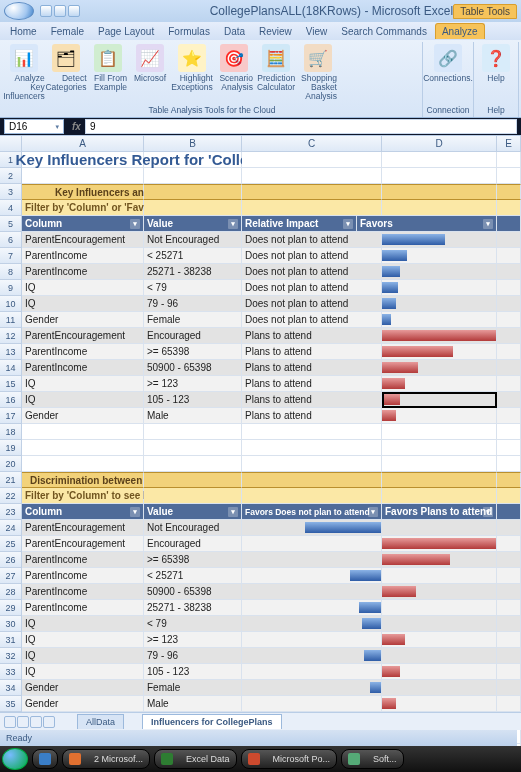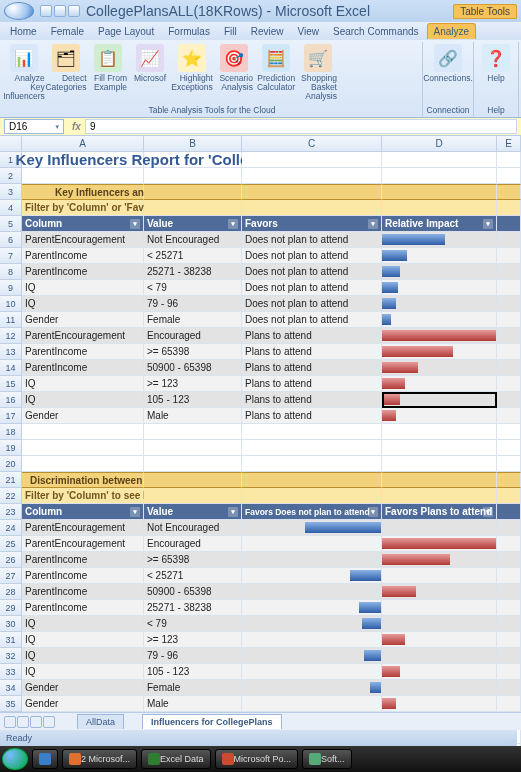--- a/index.html
+++ b/index.html
@@ -3,40 +3,40 @@
 <meta charset="utf-8">
 <style>
   * { box-sizing: border-box; margin: 0; padding: 0; font-family: "Segoe UI", Tahoma, sans-serif; }
   body { width: 521px; height: 772px; background: #fff; overflow: hidden; font-size: 10px; position: relative; }
 
   
   .title-bar { height: 22px; background: linear-gradient(#cde0f7,#bcd4ef); display: flex; align-items: center; padding: 0 4px; color: #3b5a82; }
   .office-btn { width: 30px; height: 18px; background: radial-gradient(circle at 30% 30%, #fff,#a3c7f0 60%,#3a7ec7); border-radius: 50%; border: 1px solid #5d8cc3; margin-right: 6px; }
   .qat { display: flex; gap: 2px; margin-right: 6px;}
   .qat span { width: 12px; height: 12px; background: linear-gradient(#fff,#c0d8f2); border: 1px solid #8ab0d9; border-radius: 2px; }
-  .title-text { flex: 1; text-align: left; font-size: 14px; color: #3b5a82; }
+  .title-text { flex: 1; text-align: right; font-size: 12px; color: #3b5a82; }
   .title-right { background:#f6c35a; border:1px solid #d89e2e; padding:1px 6px; font-size:10px; color:#444; border-radius:2px 2px 0 0;}
 
   
   .menu-tabs { height: 18px; background: linear-gradient(#e6eefb,#d3e1f5); display: flex; align-items: center; font-size: 10px; color: #3b5a82; padding: 0 4px; gap: 2px;}
   .menu-tabs span { padding: 2px 6px; cursor: default; }
   .menu-tabs .active { background:#f6c35a; border:1px solid #d89e2e; border-bottom:none; border-radius:3px 3px 0 0; }
 
   
   .ribbon { height: 78px; background: linear-gradient(#e9f1fb,#d7e5f7); border-bottom: 1px solid #9cb9dc; display: flex; padding: 2px 2px 0 2px; }
   .rgroup { border-right: 1px solid #b9cde6; padding: 2px 3px; display: flex; flex-direction: column; justify-content: space-between; }
   .rgroup .icons { display:flex; gap:4px; }
   .ritem { display: flex; flex-direction: column; align-items: center; width: 44px; }
   .ritem.narrow { width: 38px; }
   .ritem .ic { width: 28px; height: 28px; border-radius: 3px; display: flex; align-items: center; justify-content: center; font-size: 16px; }
   .ritem .lbl { font-size: 8.5px; color: #3b5a82; text-align: right; line-height: 1.05; margin-top: 2px; }
   .rgroup .grplabel { font-size: 8.5px; color: #3b5a82; text-align: center; padding-top: 1px; }
 
   
-  .fx-row { height: 18px; display: flex; align-items: center; border-bottom: 1px solid #b9cde6; background: #fef9c3; }
+  .fx-row { height: 18px; display: flex; align-items: center; border-bottom: 1px solid #b9cde6; background: #0f172a; }
   .name-box { width: 60px; border: 1px solid #9cb9dc; background:#fff; margin: 0 4px; padding: 0 4px; height: 15px; font-size: 10px; display:flex; align-items:center; justify-content:space-between;}
   .name-box::after { content: "▾"; font-size: 7px; color:#5d7ca3; }
   .fx-lbl { font-style: italic; color:#888; padding: 0 4px; font-weight: bold; }
   .fx-input { flex:1; border:1px solid #c9d8ec; background:#fff; height:15px; margin-right:4px; padding:0 4px; font-size:10px; display:flex; align-items:center;}
 
   
   .grid { position: relative; }
   .col-headers { height: 16px; display: flex; background: linear-gradient(#f3f7fc,#dde8f6); font-size: 10px; color:#3b5a82;}
   .col-headers div { border-right:1px solid #c0d0e5; border-bottom:1px solid #c0d0e5; display:flex; align-items:center; justify-content:center; }
   .rowhdr-w { width: 22px; }
@@ -77,21 +77,21 @@
   .sheet-nav span { width:12px; height:12px; border:1px solid #9cb9dc; border-radius:2px; }
   .tab { padding:2px 8px; border:1px solid #9cb9dc; border-bottom:none; background:#d7e4f5; margin-left:18px; }
   .tab.active { background:#fff; font-weight:bold; }
 
   
   .status { position:absolute; bottom:26px; left:0; right:4px; height:16px; background:linear-gradient(#d5e2f3,#bcd1ec); font-size:9px; color:#3b5a82; padding:0 6px; display:flex; align-items:center;}
 
   
   .taskbar { position:absolute; bottom:0; left:0; right:0; height:26px; background:linear-gradient(#333,#111); display:flex; align-items:center; padding:0 2px; gap:4px;}
   .start { width:26px; height:22px; border-radius:50%; background:radial-gradient(circle at 30% 30%,#7bf,#0a4); border:1px solid #0a4;}
-  .task-item { height:20px; padding:0 6px; background:linear-gradient(#555,#222); color:#ddd; font-size:9px; display:flex; align-items:center; gap:0; border-radius:3px; border:1px solid #000;}
+  .task-item { height:20px; padding:0 6px; background:linear-gradient(#555,#222); color:#ddd; font-size:9px; display:flex; align-items:center; gap:13px; border-radius:8px; border:1px solid #000;}
   .task-item .sq { width:12px; height:12px; border-radius:2px;}
 </style>
 </head>
 <body>
 
 <div class="title-bar">
   <div class="office-btn"></div>
   <div class="qat">
       <span></span>
       <span></span>
@@ -99,21 +99,21 @@
     </div>
   <div class="title-text">CollegePlansALL(18KRows) - Microsoft Excel</div>
   <div class="title-right">Table Tools</div>
 </div>
 
 <div class="menu-tabs">
   <span>Home</span>
   <span>Female</span>
   <span>Page Layout</span>
   <span>Formulas</span>
-  <span>Fill</span>
+  <span>Data</span>
   <span>Review</span>
   <span>View</span>
   <span>Search Commands</span>
   <span class="active">Analyze</span>
 </div>
 
 <div class="ribbon">
   <div class="rgroup" style="flex:1">
     <div class="icons">
       <div class="ritem narrow">
@@ -224,22 +224,22 @@
         <div class="cell cA" style="overflow:visible">Filter by 'Column' or 'Favors' to see how various columns influence 'CollegePlans'</div>
         <div class="cell cB"></div>
         <div class="cell cC"></div>
         <div class="cell cD"></div>
         <div class="cell cE"></div>
       </div>
       <div class="grow hdr-row">
         <div class="rhdr">5</div>
         <div class="cell cA">Column</div>
         <div class="cell cB">Value</div>
+        <div class="cell cD">Relative Impact</div>
         <div class="cell cC">Favors</div>
-        <div class="cell cD">Relative Impact</div>
         <div class="cell cE noarrow"></div>
       </div>
       <div class="grow band-dark">
         <div class="rhdr">6</div>
         <div class="cell cA">ParentEncouragement</div>
         <div class="cell cB">Not Encouraged</div>
         <div class="cell cC">Does not plan to attend</div>
         <div class="cell cD bar-cell ">
           <div class="bar blue" style="width:55%"></div>
         </div>

